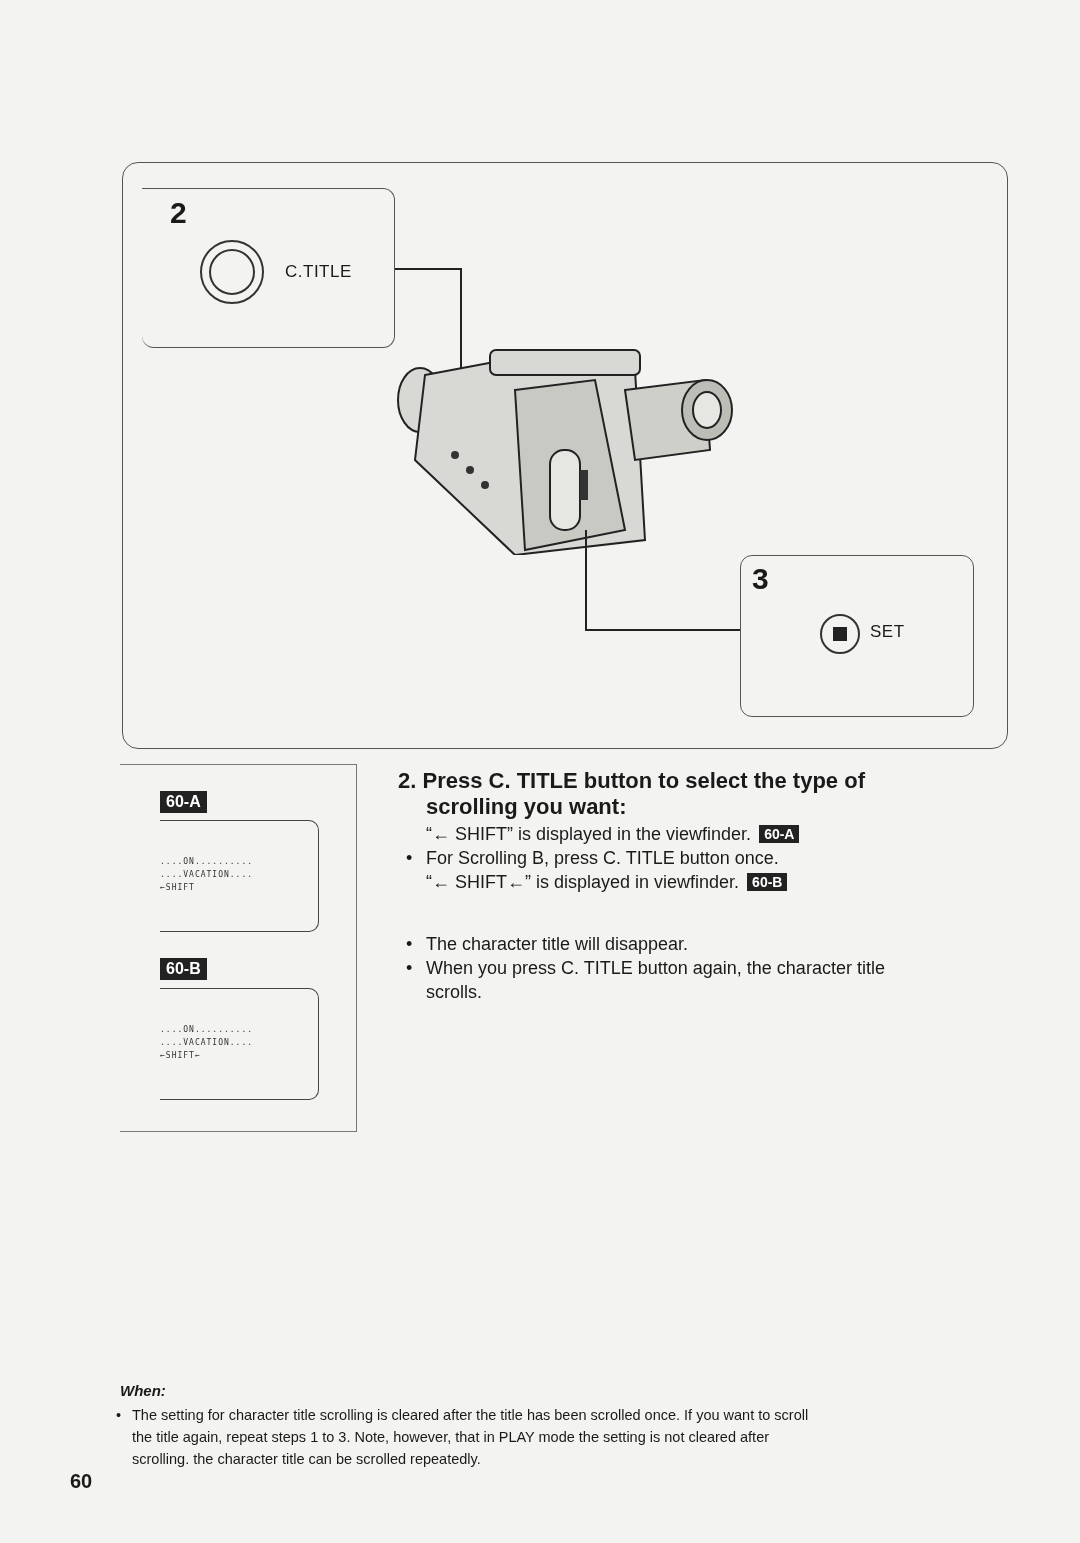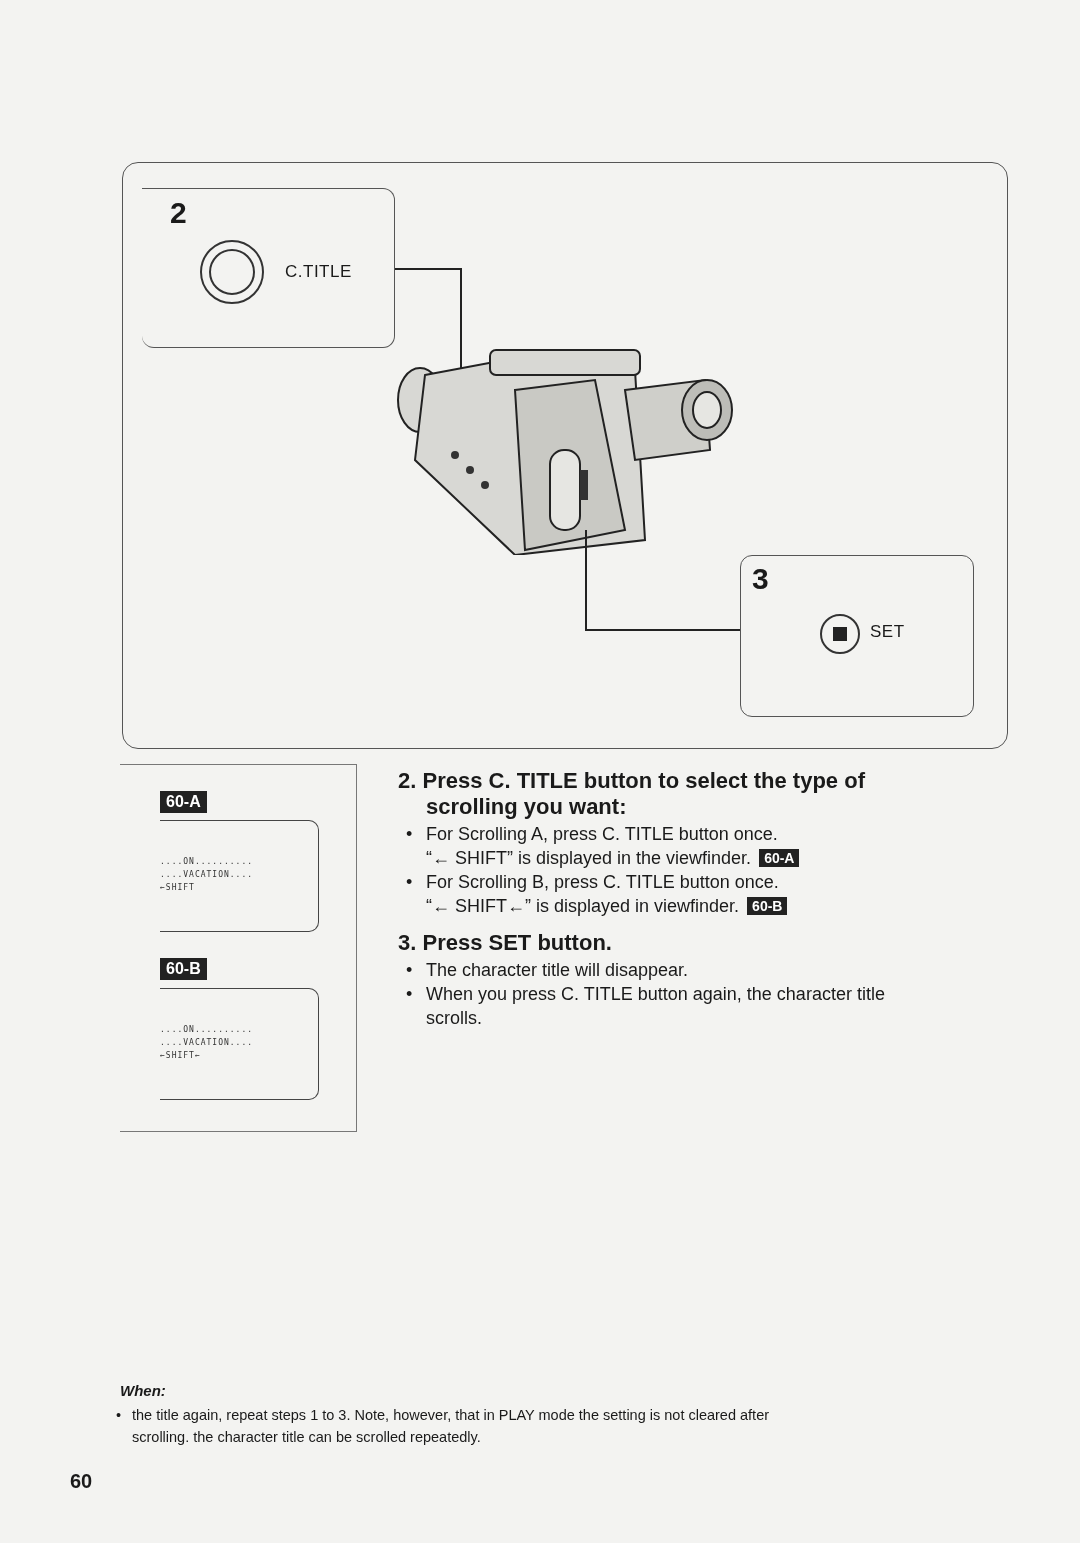--- a/index.html
+++ b/index.html
@@ -87,36 +87,34 @@
     <div>....ON..........</div>
     <div>....VACATION....</div>
     <div>←SHIFT←</div>
   </div>
 </div>
 
 <div class="abs" style="left:398px;top:768px;width:600px;">
   <div class="heading">2. Press C. TITLE button to select the type of</div>
   <div class="heading" style="padding-left:28px;">scrolling you want:</div>
   <div style="padding-left:6px;margin-top:2px;">
-    <div class="bullet">For Scrolling A, press C. TITLE button once.</div>
     <div class="cont"><span>“← SHIFT” is displayed in the viewfinder.</span><span class="inline-badge">60-A</span></div>
     <div class="bullet">For Scrolling B, press C. TITLE button once.</div>
     <div class="cont"><span>“← SHIFT←” is displayed in viewfinder.</span><span class="inline-badge">60-B</span></div>
   </div>
 </div>
 
 <div class="abs" style="left:398px;top:930px;width:600px;">
-  <div class="heading">3. Press SET button.</div>
   <div style="padding-left:6px;margin-top:2px;">
     <div class="bullet">The character title will disappear.</div>
     <div class="bullet">When you press C. TITLE button again, the character title</div>
     <div class="cont">scrolls.</div>
   </div>
 </div>
 
 <div class="abs note-title" style="left:120px;top:1382px;">When:</div>
 <div class="abs note-text" style="left:116px;top:1404px;width:880px;">
-  <div style="position:relative;padding-left:16px;"><span style="position:absolute;left:0;">•</span></div>
+  <div style="position:relative;padding-left:16px;"><span style="position:absolute;left:0;">•</span><span>The setting for character title scrolling is cleared after the title has been scrolled once. If you want to scroll</span></div>
   <div style="padding-left:16px;">the title again, repeat steps 1 to 3. Note, however, that in PLAY mode the setting is not cleared after</div>
   <div style="padding-left:16px;">scrolling. the character title can be scrolled repeatedly.</div>
 </div>
 
 <div class="abs page-num" style="left:70px;top:1470px;">60</div>
 
 </body></html>

